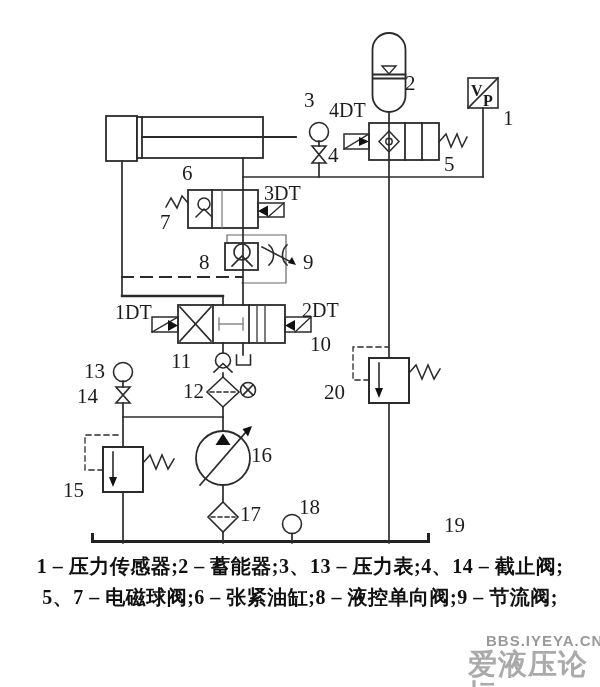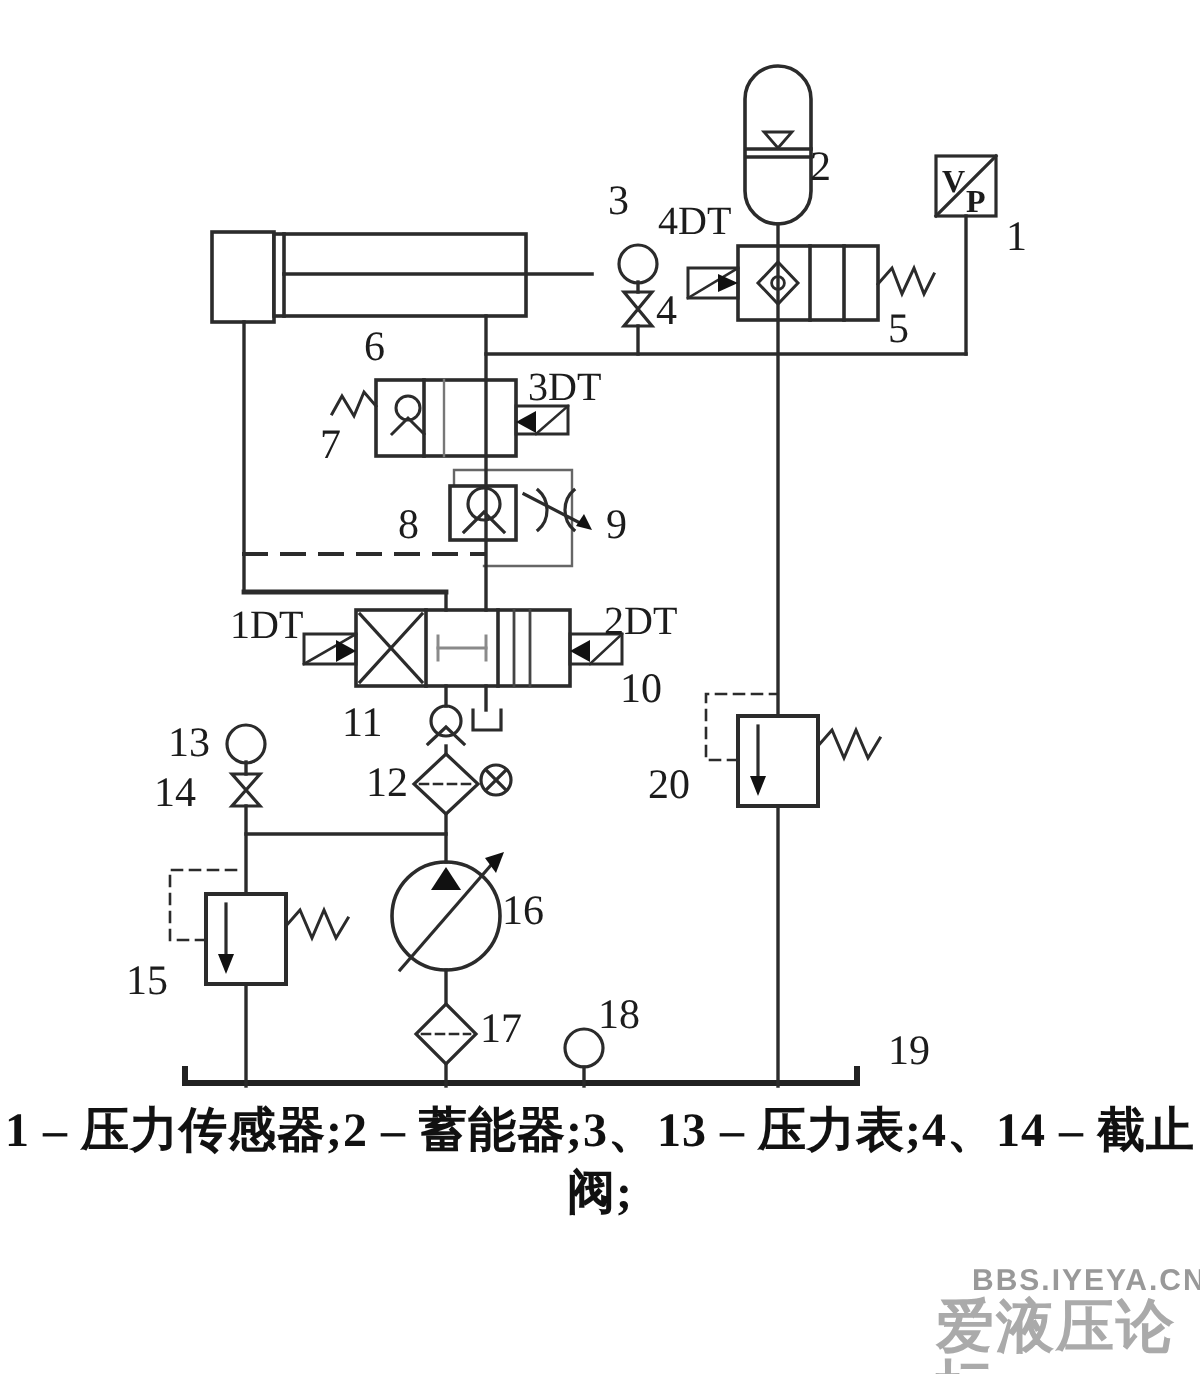--- a/index.html
+++ b/index.html
@@ -4,21 +4,21 @@
 <style>
   html,body{margin:0;padding:0;background:#ffffff;}
   #page{position:relative;width:600px;height:687px;background:#fff;overflow:hidden;
         font-family:"Liberation Serif",serif;}
   #schematic{position:absolute;left:0;top:0;}
   .num{font-family:"Liberation Serif",serif;font-size:21px;fill:#1c1c1c;}
   .dt{font-family:"Liberation Serif",serif;font-size:20px;fill:#1c1c1c;}
   .vp{font-family:"Liberation Serif",serif;font-size:16px;fill:#1c1c1c;font-weight:bold;}
   #legend{position:absolute;left:0;top:551px;width:600px;text-align:center;
           font-family:"Liberation Serif",serif;font-weight:bold;color:#111;
-          font-size:24px;line-height:31px;letter-spacing:0.5px;}
+          font-size:20px;line-height:31px;letter-spacing:0.5px;}
   #legend p{margin:0;padding:0;}
   #watermark{position:absolute;left:468px;top:632px;text-align:left;pointer-events:none;}
   #wm1{font-family:"Liberation Sans",sans-serif;font-size:15px;font-weight:bold;
        color:rgba(148,148,148,0.95);letter-spacing:1px;margin:0 0 0 18px;}
   #wm2{font-family:"Liberation Serif",serif;font-size:29px;font-weight:bold;
        color:rgba(155,155,155,0.85);letter-spacing:1px;margin:0;line-height:30px;}
 </style>
 </head>
 <body>
 
@@ -219,20 +219,21 @@
   <g>
     <text class="dt" x="115" y="319">1DT</text>
     <text class="dt" x="302" y="317">2DT</text>
     <text class="dt" x="264" y="200">3DT</text>
     <text class="dt" x="329" y="117">4DT</text>
   </g>
 </svg>
 
 <div id="legend">
   <p>1 – 压力传感器;2 – 蓄能器;3、13 – 压力表;4、14 – 截止阀;</p>
+  <p>5、7 – 电磁球阀;6 – 张紧油缸;8 – 液控单向阀;9 – 节流阀;</p>
 </div>
 
 <div id="watermark">
   <p id="wm1">BBS.IYEYA.CN</p>
   <p id="wm2">爱液压论坛</p>
 </div>
 
 </div>
 
 </body></html>

